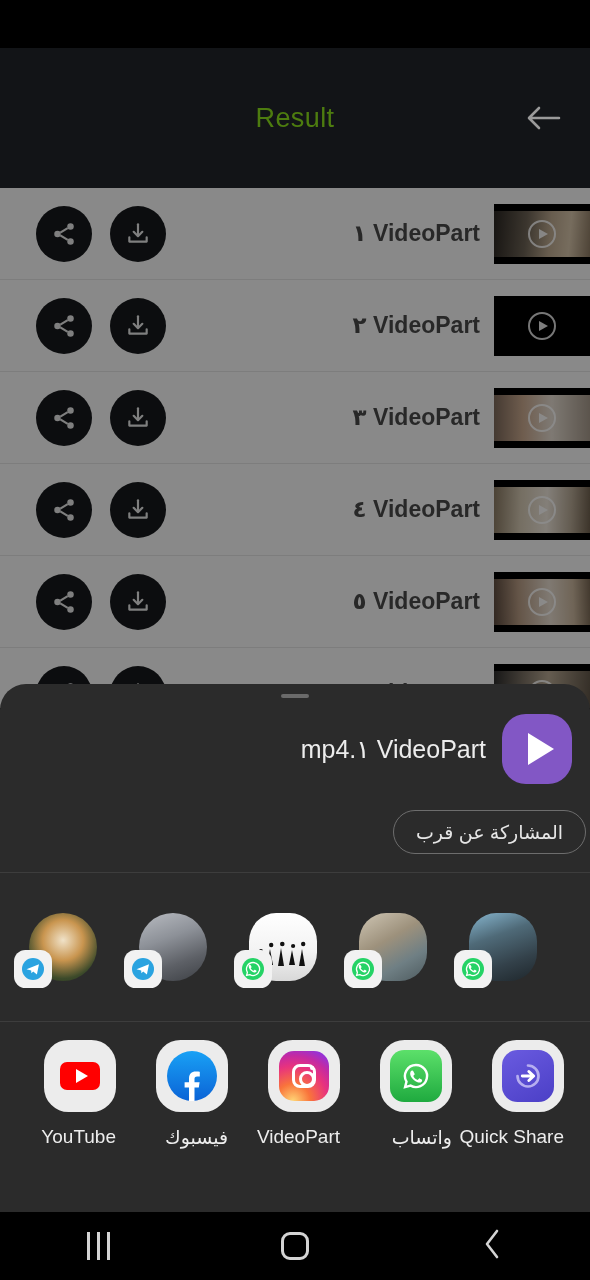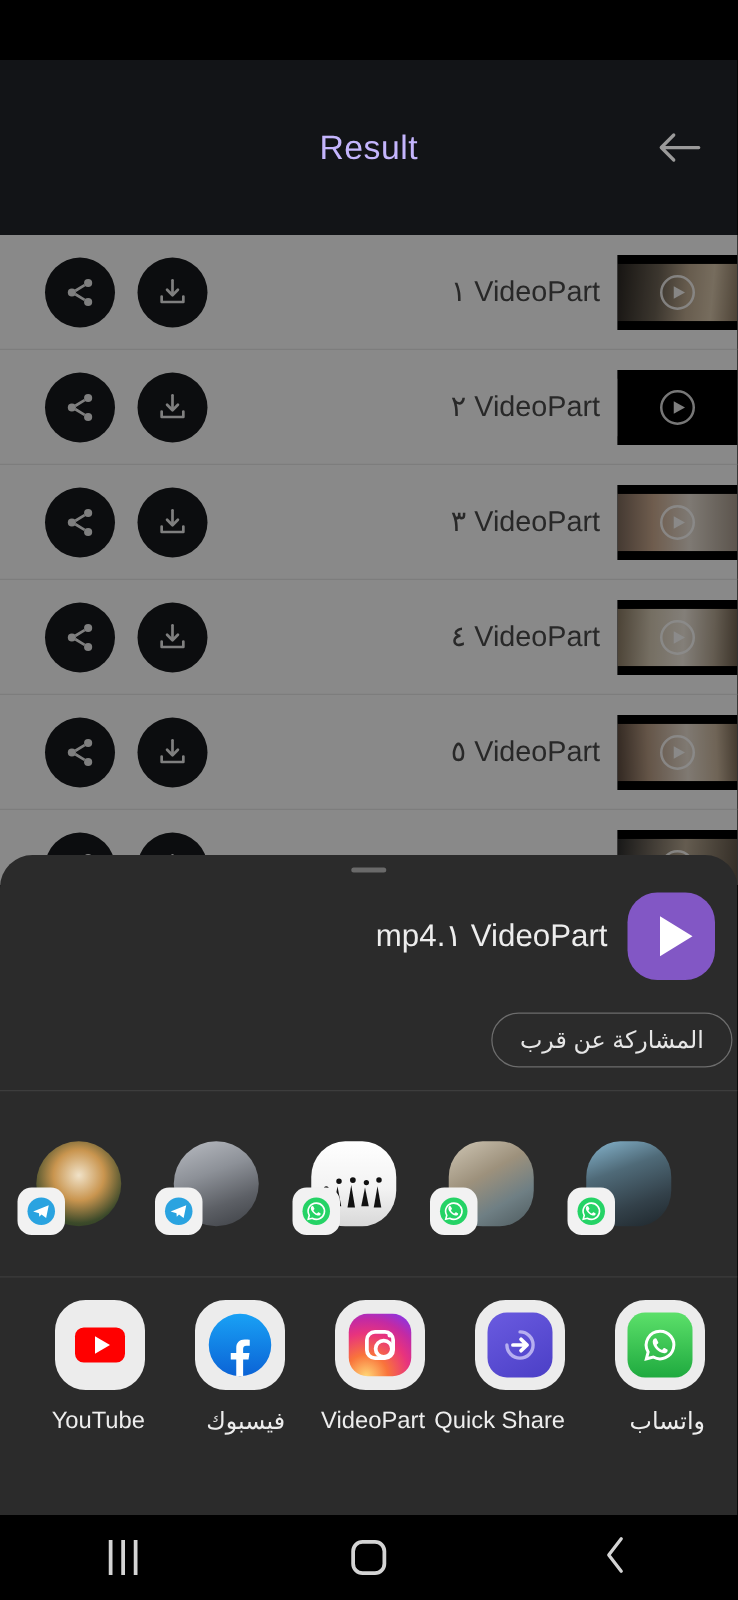--- a/index.html
+++ b/index.html
@@ -8,30 +8,30 @@
 
   #screen { position:relative; width:590px; height:1280px; background:#000; }
 
   
   .statusbar { position:absolute; top:0; left:0; width:590px; height:48px; background:#000; }
 
   
   .appbar { position:absolute; top:48px; left:0; width:590px; height:140px;
             background:#121417; display:flex; align-items:center; }
   .appbar-title { position:absolute; left:0; right:0; text-align:center;
-                  color:#c4b5fd; font-size:27px; font-weight:400; letter-spacing:.4px; }
+                  color:#4d7c0f; font-size:27px; font-weight:400; letter-spacing:.4px; }
   .back-btn { position:absolute; right:16px; width:62px; height:62px;
               display:flex; align-items:center; justify-content:center; }
   .back-btn svg { display:block; }
 
   
   .list { position:absolute; top:188px; left:0; width:590px; height:520px;
           background:#fafafa; overflow:hidden; }
   .row { position:relative; height:92px; width:590px; border-bottom:1px solid #e3e3e3;
-         display:flex; align-items:center; }
+         display:flex; align-items:center;font-weight:bold; }
   .row-actions { display:flex; align-items:center; gap:18px; padding-left:36px; }
   .circ { width:56px; height:56px; border-radius:50%; background:#17191c;
           display:flex; align-items:center; justify-content:center; flex:0 0 auto; }
   .circ svg { display:block; }
   .row-spacer { flex:1 1 auto; }
   .row-label { color:#4a4a4a; font-size:23px; white-space:nowrap;
                padding-right:14px; direction:rtl; }
   .thumb { position:relative; width:96px; height:60px; background:#000;
            margin-right:0px; flex:0 0 auto; overflow:hidden; }
   .thumb .bar { position:absolute; left:0; right:0; height:7px; background:#000; }
@@ -482,40 +482,40 @@
         <div class="app-ic">
           <div class="ig-sq">
               <div class="o"></div>
             </div>
         </div>
         <div class="app-lbl">VideoPart</div>
       </div>
 
       <div class="app">
         <div class="app-ic">
+          <div class="wa-c">
+            <svg width="34" height="34" viewBox="0 0 24 24">
+              <path d="M12 4.2a7.8 7.8 0 00-6.7 11.8l-1 3.8 3.9-1A7.8 7.8 0 1012 4.2z" fill="none" stroke="#fff" stroke-width="1.7"></path>
+              <path d="M9.4 8.2c-.5 0-1 .4-1.3 1-.5 1.1-.1 2.6.9 4 1.1 1.5 2.6 2.7 4.1 3.2 1.3.5 2.5.2 3-.6.2-.4.3-.9.2-1.1l-1.7-1c-.2-.1-.5 0-.6.2l-.6.7c-.1.2-.3.2-.5.1-1.1-.5-2.2-1.5-2.7-2.6-.1-.2 0-.4.1-.5l.6-.5c.2-.2.2-.5.1-.7l-.9-1.8c-.1-.2-.4-.3-.7-.4z" fill="#fff"></path>
+            </svg>
+          </div>
+        </div>
+        <div class="app-lbl">واتساب</div>
+      </div>
+
+      <div class="app">
+        <div class="app-ic">
           <div class="qs-sq">
             <svg width="34" height="34" viewBox="0 0 24 24">
               <path d="M12 4.6a7.4 7.4 0 017.4 7.4 7.4 7.4 0 01-7.4 7.4 7.4 7.4 0 01-7.4-7.4" fill="none" stroke="#b6aef0" stroke-width="1.9" stroke-linecap="round"></path>
               <path d="M8 12h7.4 M12.6 8.8 16 12l-3.4 3.2" fill="none" stroke="#fff" stroke-width="2.1" stroke-linecap="round" stroke-linejoin="round"></path>
             </svg>
           </div>
         </div>
         <div class="app-lbl">Quick Share</div>
-      </div>
-
-      <div class="app">
-        <div class="app-ic">
-          <div class="wa-c">
-            <svg width="34" height="34" viewBox="0 0 24 24">
-              <path d="M12 4.2a7.8 7.8 0 00-6.7 11.8l-1 3.8 3.9-1A7.8 7.8 0 1012 4.2z" fill="none" stroke="#fff" stroke-width="1.7"></path>
-              <path d="M9.4 8.2c-.5 0-1 .4-1.3 1-.5 1.1-.1 2.6.9 4 1.1 1.5 2.6 2.7 4.1 3.2 1.3.5 2.5.2 3-.6.2-.4.3-.9.2-1.1l-1.7-1c-.2-.1-.5 0-.6.2l-.6.7c-.1.2-.3.2-.5.1-1.1-.5-2.2-1.5-2.7-2.6-.1-.2 0-.4.1-.5l.6-.5c.2-.2.2-.5.1-.7l-.9-1.8c-.1-.2-.4-.3-.7-.4z" fill="#fff"></path>
-            </svg>
-          </div>
-        </div>
-        <div class="app-lbl">واتساب</div>
       </div>
 
     </div>
   </div>
 
   <div class="navbar">
     <div class="nav-btn">
       <span class="nav-recents">
         <s></s>
           <s></s>

